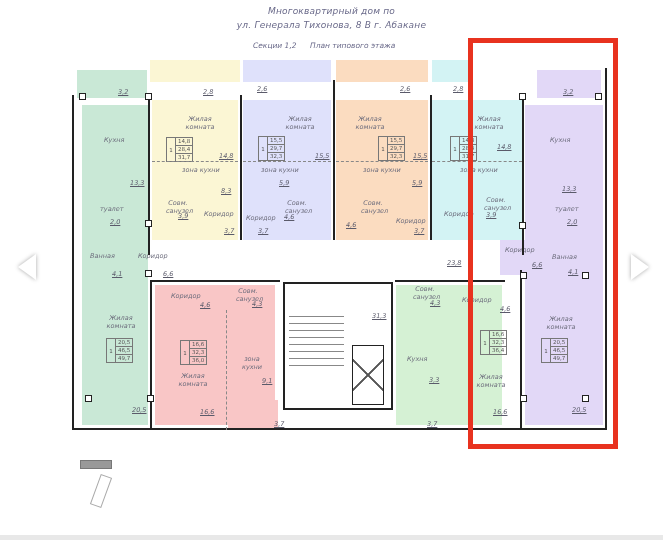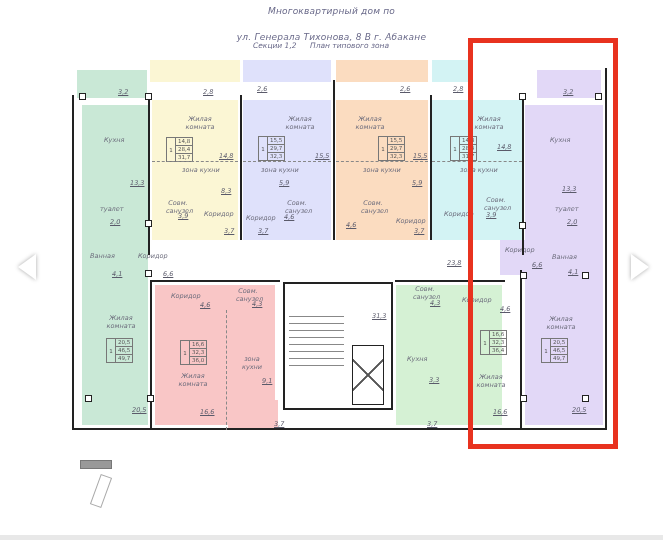--- a/index.html
+++ b/index.html
@@ -1,18 +1,18 @@
 <!DOCTYPE html>
 <html><head>
 <meta charset="utf-8">
 <style>
   html,body{margin:0;padding:0;}
   body{width:663px;height:540px;background:#ffffff;position:relative;overflow:hidden;font-family:"DejaVu Sans",sans-serif;}
   .title{position:absolute;left:0;width:663px;text-align:center;color:#6a6a8a;font-style:italic;font-size:9px;letter-spacing:0.2px;}
-  .t1{top:6px;} .t2{top:20px;margin-top:12px;}
+  .t1{top:6px;} .t2{top:20px;}
   .t3{position:absolute;top:41px;font-size:7.5px;color:#6a6a8a;font-style:italic;}
   .plan{position:absolute;left:0;top:0;width:663px;height:540px;}
   .room{position:absolute;}
   .lbl{position:absolute;font-size:6.5px;font-style:italic;color:#6b6b7b;text-align:center;line-height:8px;white-space:nowrap;}
   .num{position:absolute;font-size:6.5px;font-style:italic;color:#5a5a6a;text-decoration:underline;white-space:nowrap;}
   .box{position:absolute;display:flex;border:1px solid #777;font-size:5.5px;color:#555;background:transparent;}
   .box .n{display:flex;align-items:center;justify-content:center;width:8px;border-right:1px solid #777;}
   .box .v{display:flex;flex-direction:column;}
   .box .v span{display:block;padding:0 2px;line-height:7px;border-bottom:1px solid #777;text-align:center;}
   .box .v span:last-child{border-bottom:none;}
@@ -27,21 +27,21 @@
   .bottom-bar{position:absolute;left:0;top:535px;width:663px;height:5px;background:#e8e8e8;}
 </style>
 </head>
 <body>
 
 <div class="plan">
 
   <div class="title t1">Многоквартирный дом по</div>
   <div class="title t2">ул. Генерала Тихонова, 8 В г. Абакане</div>
   <div class="t3" style="left:253px;">Секции 1,2</div>
-  <div class="t3" style="left:310px;">План типового зона</div>
+  <div class="t3" style="left:310px;">План типового этажа</div>
 
   <div class="wall" style="left:72px;top:95px;width:2px;height:335px;"></div>
   <div class="wall" style="left:605px;top:68px;width:2px;height:362px;"></div>
   <div class="wall" style="left:72px;top:428px;width:535px;height:2px;"></div>
 
   <div class="room" style="left:77px;top:70px;width:70px;height:28px;background:#c9e8d6;"></div>
   <div class="room" style="left:82px;top:105px;width:66px;height:320px;background:#c9e8d6;"></div>
   <div class="num" style="left:118px;top:88px;">3,2</div>
   <div class="lbl" style="left:104px;top:136px;">Кухня</div>
   <div class="num" style="left:130px;top:179px;">13,3</div>

